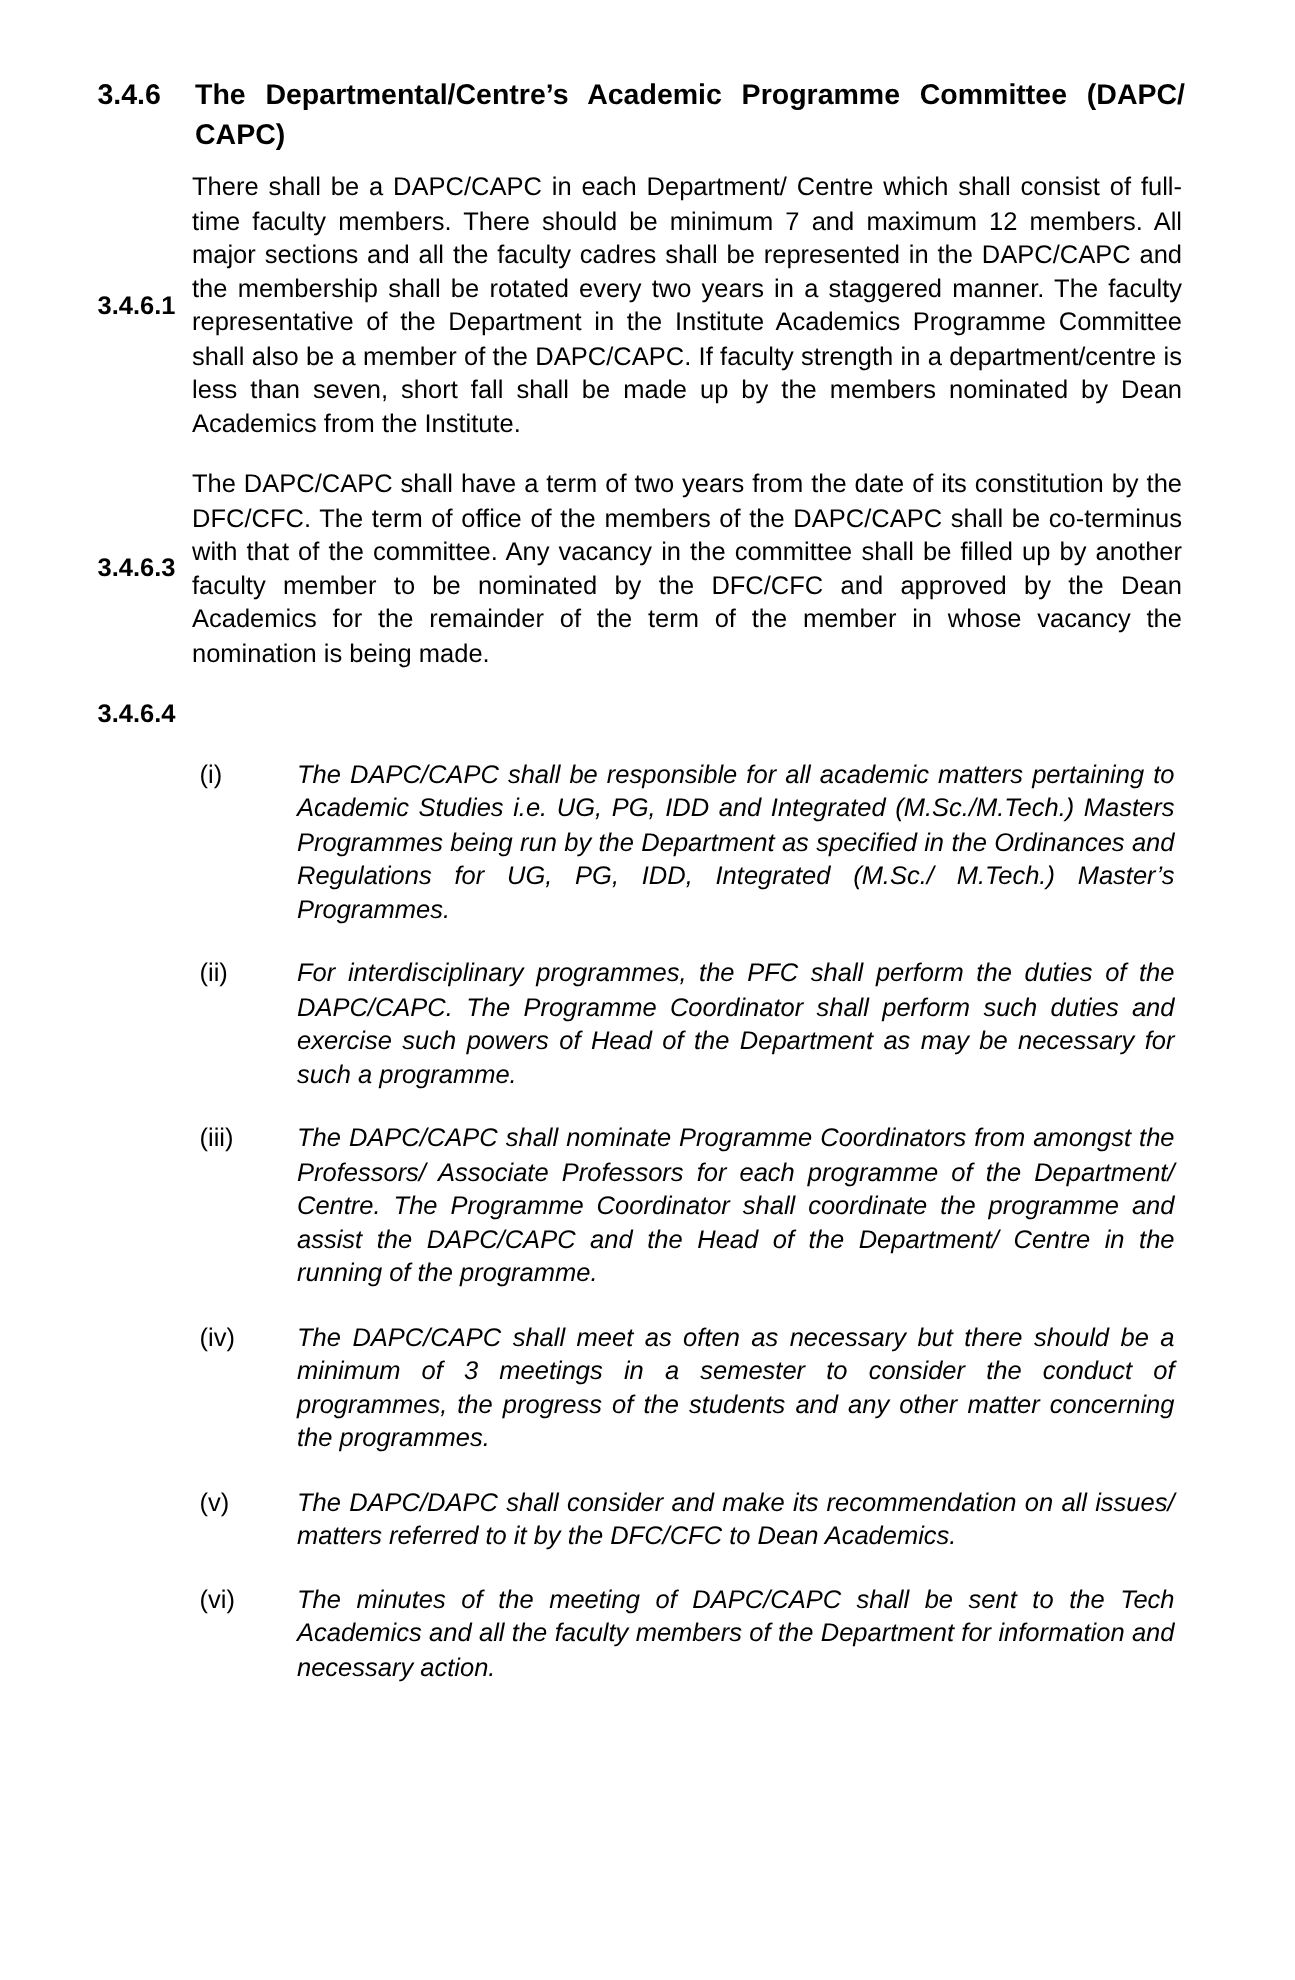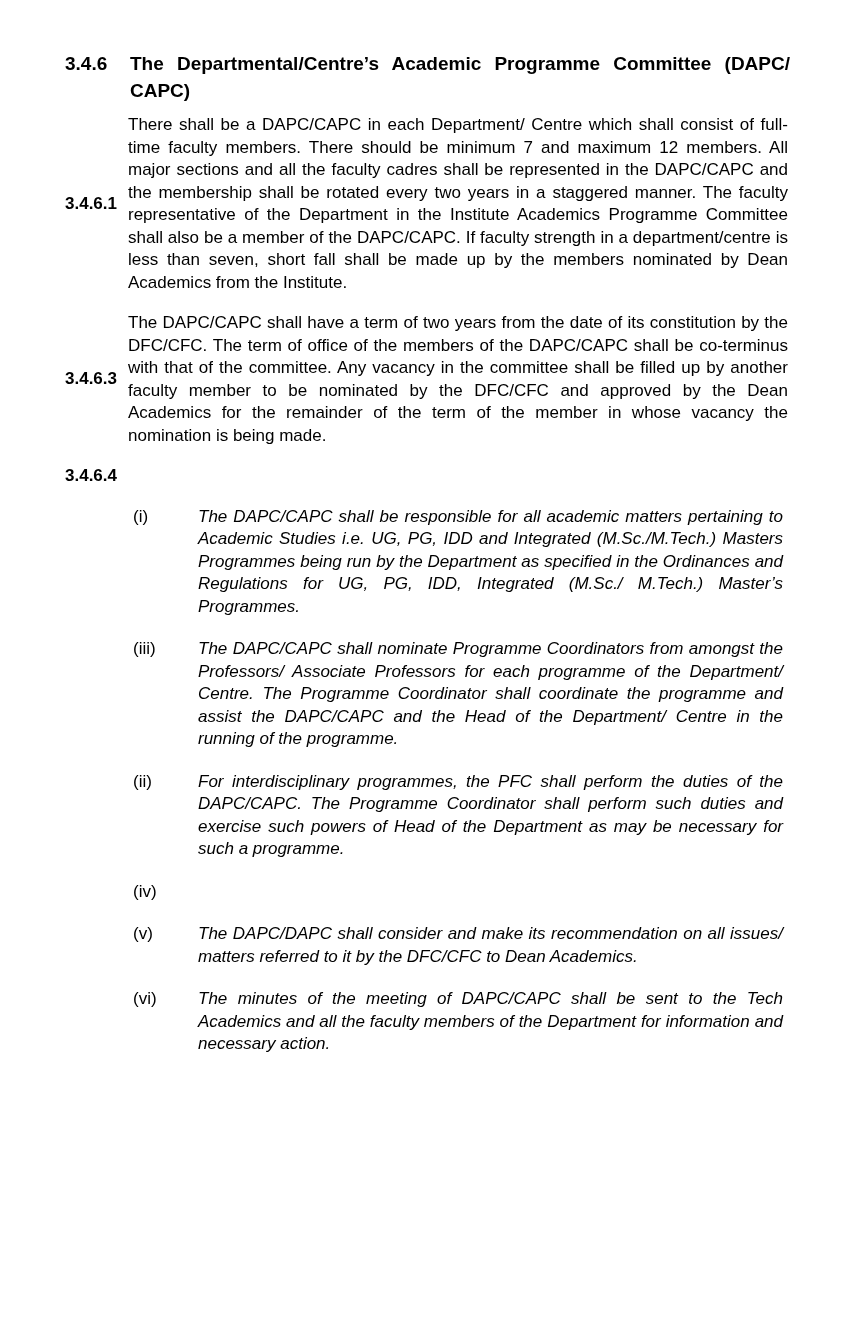--- a/index.html
+++ b/index.html
@@ -93,29 +93,30 @@
   <div class="clause">
     <span class="clause-num">3.4.6.4</span>
   </div>
 
   <div>
     <div class="duty">
       <span class="duty-label">(i)</span>
       <span class="duty-text">The DAPC/CAPC shall be responsible for all academic matters pertaining to Academic Studies i.e. UG, PG, IDD and Integrated (M.Sc./M.Tech.) Masters Programmes being run by the Department as specified in the Ordinances and Regulations for UG, PG, IDD, Integrated (M.Sc./ M.Tech.) Master’s Programmes.</span>
     </div>
     <div class="duty">
+      <span class="duty-label">(ii)</span>
+      <span class="duty-text">For interdisciplinary programmes, the PFC shall perform the duties of the DAPC/CAPC. The Programme Coordinator shall perform such duties and exercise such powers of Head of the Department as may be necessary for such a programme.</span>
+    </div>
+    <div class="duty">
       <span class="duty-label">(iii)</span>
       <span class="duty-text">The DAPC/CAPC shall nominate Programme Coordinators from amongst the Professors/ Associate Professors for each programme of the Department/ Centre. The Programme Coordinator shall coordinate the programme and assist the DAPC/CAPC and the Head of the Department/ Centre in the running of the programme.</span>
     </div>
     <div class="duty">
-      <span class="duty-label">(ii)</span>
-      <span class="duty-text">For interdisciplinary programmes, the PFC shall perform the duties of the DAPC/CAPC. The Programme Coordinator shall perform such duties and exercise such powers of Head of the Department as may be necessary for such a programme.</span>
-    </div>
-    <div class="duty">
       <span class="duty-label">(iv)</span>
+      <span class="duty-text">The DAPC/CAPC shall meet as often as necessary but there should be a minimum of 3 meetings in a semester to consider the conduct of programmes, the progress of the students and any other matter concerning the programmes.</span>
     </div>
     <div class="duty">
       <span class="duty-label">(v)</span>
       <span class="duty-text">The DAPC/DAPC shall consider and make its recommendation on all issues/ matters referred to it by the DFC/CFC to Dean Academics.</span>
     </div>
     <div class="duty">
       <span class="duty-label">(vi)</span>
       <span class="duty-text">The minutes of the meeting of DAPC/CAPC shall be sent to the Tech Academics and all the faculty members of the Department for information and necessary action.</span>
     </div>
   </div>

